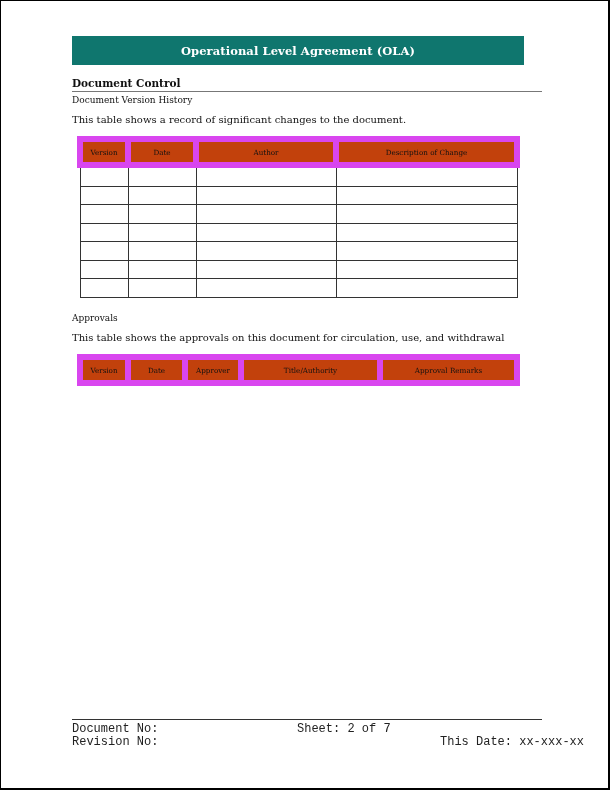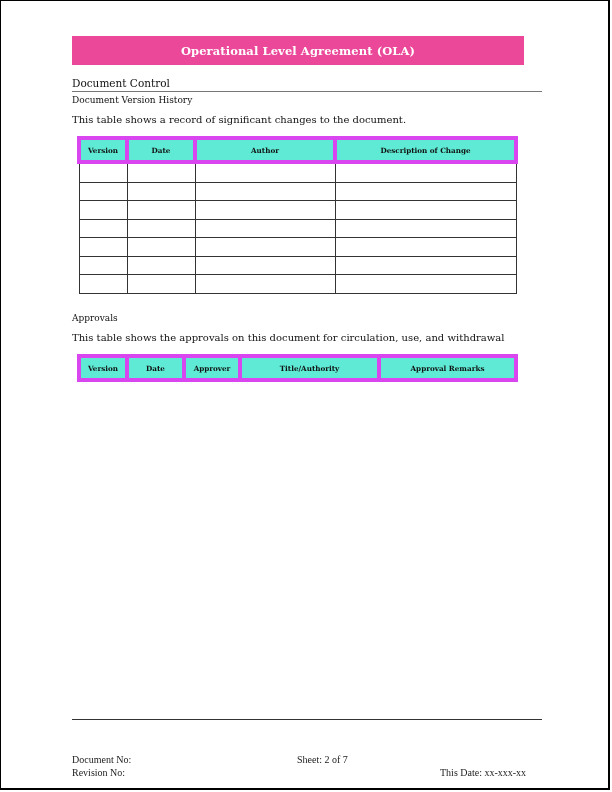--- a/index.html
+++ b/index.html
@@ -25,35 +25,35 @@
       border-right: 2px solid #000;
       border-bottom: 2px solid #000;
       box-sizing: border-box;
     }
     .title-bar {
       position: absolute;
       left: 72px;
       top: 36px;
       width: 452px;
       height: 29px;
-      background: #ec4899;
+      background: #0f766e;
       color: #ffffff;
       display: flex;
       align-items: center;
       justify-content: center;
       font-size: 11.5px;
       font-weight: bold;
       letter-spacing: 0.1px;
     }
     .section-heading {
       position: absolute;
       left: 72px;
       top: 77px;
       font-size: 10.5px;
-      font-weight: normal;
+      font-weight: bold;
       margin: 0;
     }
     .section-rule {
       position: absolute;
       left: 72px;
       top: 91px;
       width: 470px;
       height: 0;
       border-top: 1px solid #777;
     }
@@ -70,24 +70,24 @@
       font-size: 10px;
       margin: 0;
     }
     table.doc-table {
       position: absolute;
       border-collapse: collapse;
       table-layout: fixed;
       font-size: 7.2px;
     }
     table.doc-table th {
-      background: #5eead4;
-      font-weight: bold;
+      background: #c2410c;
+      font-weight: normal;
       text-align: center;
-      border: 4px solid #d946ef;
+      border: 6px solid #d946ef;
       padding: 0;
     }
     table.doc-table td {
       border-left: 1px solid #333;
       border-right: 1px solid #333;
       border-top: 1px solid #333;
       border-bottom: 1px solid #333;
       padding: 0;
       text-align: center;
       font-weight: bold;
@@ -101,24 +101,23 @@
     #approvals-table td { height: 24px; }
     .footer-rule {
       position: absolute;
       left: 72px;
       top: 719px;
       width: 470px;
       border-top: 1px solid #333;
     }
     .footer-text {
       position: absolute;
-      font-family: Liberation Serif, serif;
-      font-size: 10px;
+      font-family: Liberation Mono, monospace;
+      font-size: 12px;
       color: #222;
-      margin-top: 32px;
     }
   </style>
 </head>
 <body>
 
 <div class="page-frame"></div>
 
 <div class="title-bar">
   <span>Operational Level Agreement (OLA)</span>
 </div>

